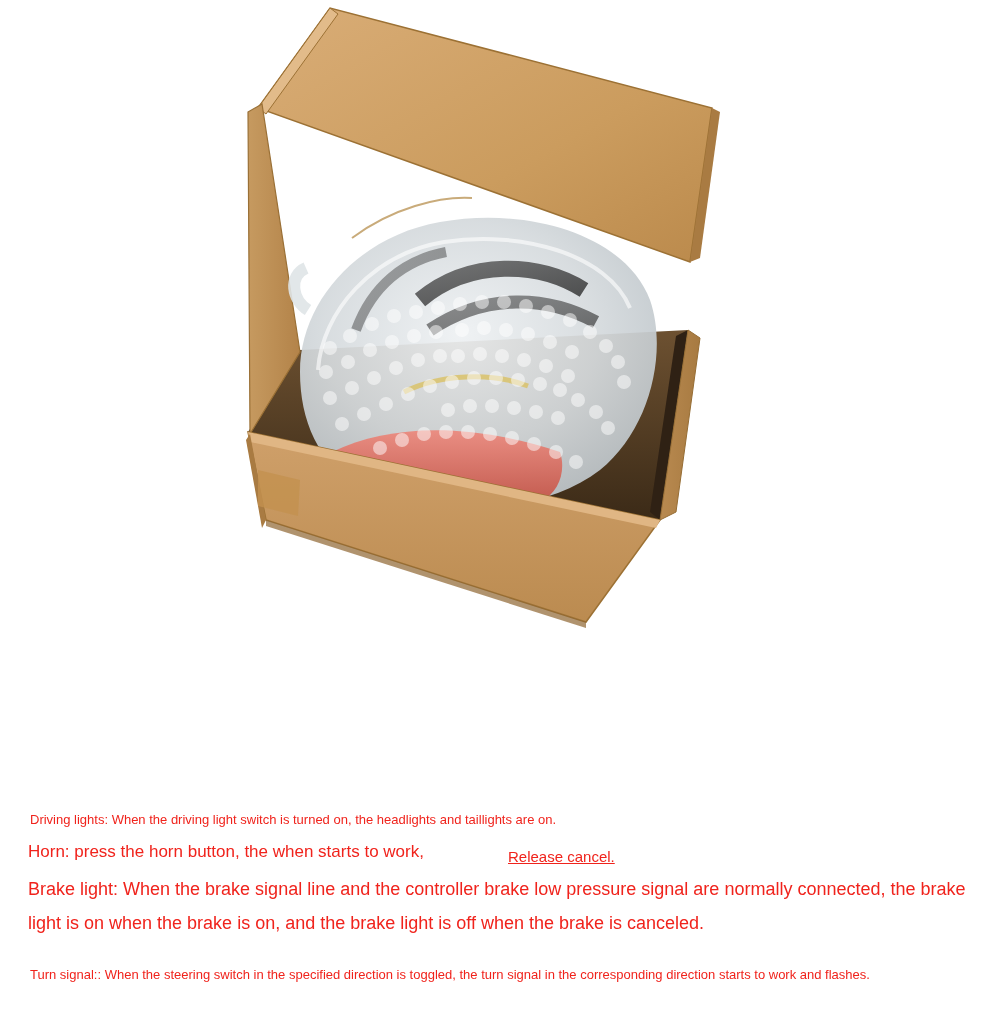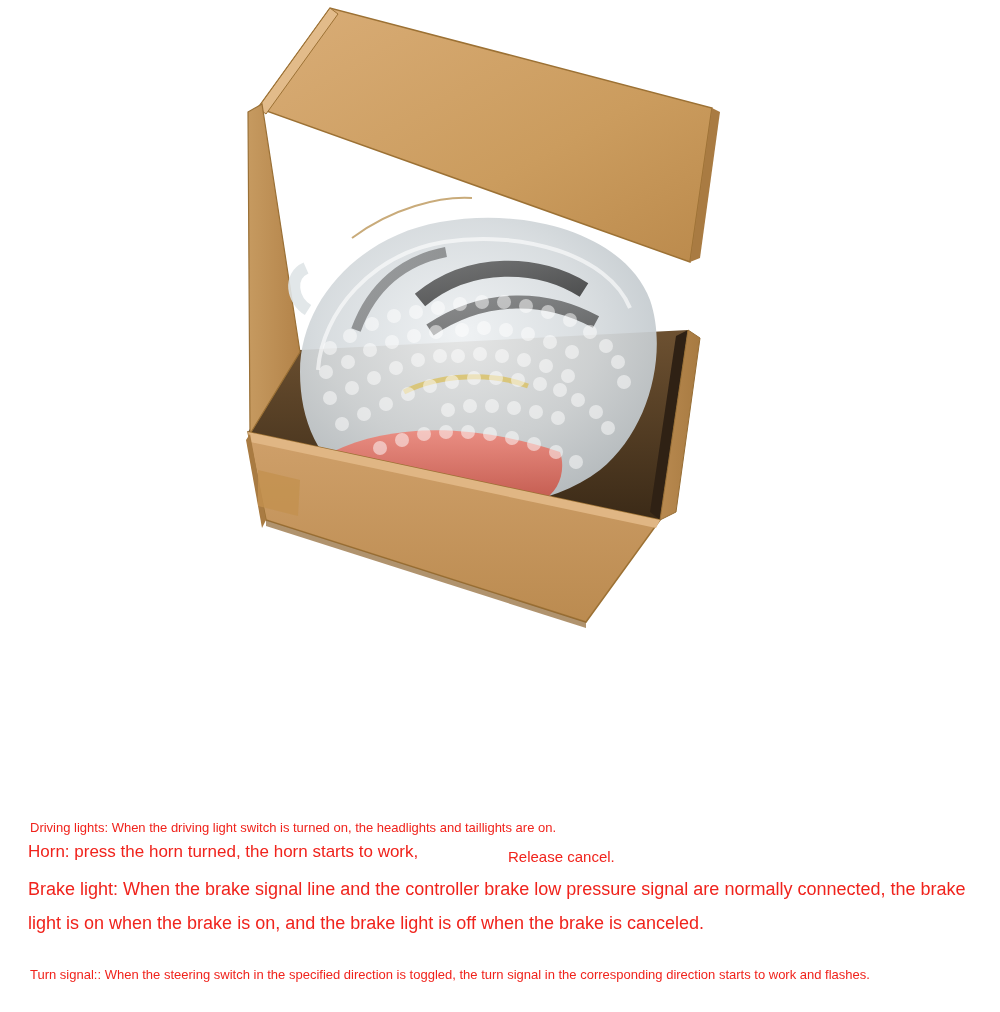--- a/index.html
+++ b/index.html
@@ -50,32 +50,33 @@
   
   .features {
     position: absolute;
     left: 0;
     top: 796px;
     width: 1000px;
   }
   .feat { color: #f0231c; white-space: nowrap; }
   .feat-driving {
     position: absolute;
-    left: 30px; top: 24px;
+    left: 30px; top: 16px;
     font-size: 13px;
   }
   .feat-horn {
     position: absolute;
     left: 28px; top: 46px;
     font-size: 17px;
   }
   .feat-horn-tail {
     position: absolute;
     left: 508px; top: 52px;
     font-size: 15px;
+    text-decoration: underline;
   }
   .feat-brake {
     position: absolute;
     left: 28px; top: 76px;
     font-size: 18px;
     line-height: 34px;
     white-space: normal;
     width: 948px;
   }
   .feat-turn {
@@ -264,17 +265,17 @@
   
   
   
 
   
   
 </div>
 
 <div class="features">
   <div class="feat feat-driving">Driving lights: When the driving light switch is turned on, the headlights and taillights are on.</div>
-  <div class="feat feat-horn">Horn: press the horn turned, the horn starts to work,</div>
+  <div class="feat feat-horn">Horn: press the horn button, the when starts to work,</div>
   <div class="feat feat-horn-tail">Release cancel.</div>
   <div class="feat feat-brake">Brake light: When the brake signal line and the controller brake low pressure signal are normally connected, the brake light is on when the brake is on, and the brake light is off when the brake is canceled.</div>
   <div class="feat feat-turn">Turn signal:: When the steering switch in the specified direction is toggled, the turn signal in the corresponding direction starts to work and flashes.</div>
 </div>
 
 </body></html>

